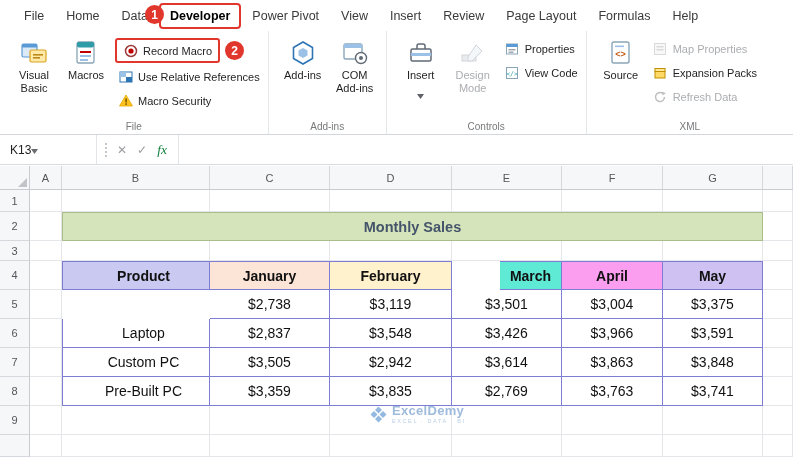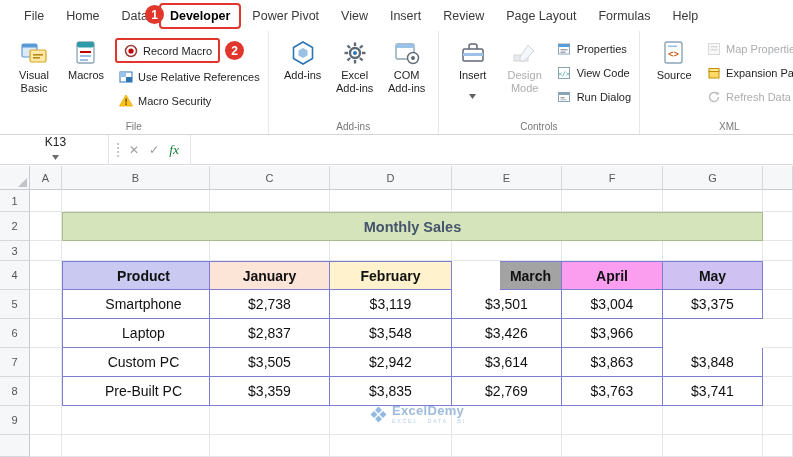--- a/index.html
+++ b/index.html
@@ -25,21 +25,21 @@
   .icon{display:flex;align-items:center;justify-content:center;height:28px;}
   .sicon{display:flex;align-items:center;justify-content:center;width:15px;}
   .smalls{display:flex;flex-direction:column;gap:3px;margin-left:3px;margin-top:2px;}
   .smallrow{display:flex;align-items:center;gap:5px;}
   .smallbtn{display:flex;align-items:center;gap:5px;font-size:11px;color:#1f1f1f;height:21px;padding:0 3px;white-space:nowrap;}
   .smallbtn.disabled{color:#ABADB0;}
   .redbox{border:2px solid var(--annotRed);border-radius:3px;padding:0 3px;}
   .chev{margin-top:1px;display:block;}
   
   .formula-row{position:absolute;top:135px;left:0;width:100%;height:30px;border-bottom:1px solid #D9DBDE;display:flex;align-items:stretch;background:#fff;}
-  .namebox{width:109px;display:flex;align-items:center;padding:0 7px 0 10px;border-right:1px solid #E2E4E7;font-size:12px;color:#222;flex-direction:column;}
+  .namebox{width:97px;display:flex;align-items:center;padding:0 7px 0 10px;border-right:1px solid #E2E4E7;font-size:12px;color:#222;}
   .grip{border-left:2px dotted #C6C8CB;height:14px;align-self:center;margin:0 5px 0 8px;}
   .fbtn{width:20px;display:flex;align-items:center;justify-content:center;color:#9B9DA0;font-size:12px;}
   .fx{font-family:"Liberation Serif",serif;font-style:italic;color:#15803d;font-size:13.5px;}
   .finput{flex:1;border-left:1px solid #E2E4E7;margin-left:6px;padding:0 8px;display:flex;align-items:center;font-size:12px;color:#222;}
   
   .sheet{position:absolute;top:166px;left:0;width:100%;height:291px;overflow:hidden;background:#fff;}
   .grid{display:grid;width:100%;height:100%;grid-template-columns:30px 32px 148px 120px 122px 110px 101px 100px 1fr;grid-template-rows:24px 22px 29px 20px 29px 29px 29px 29px 29px 29px 1fr;}
   .colh,.rowh,.corner{background:#F6F7F9;color:#54565B;font-size:11px;display:flex;align-items:center;justify-content:center;}
   .colh{border-right:1px solid #D5D8DC;border-bottom:1px solid #C8CBD0;}
   .rowh{border-bottom:1px solid #D5D8DC;border-right:1px solid #C8CBD0;}
@@ -147,39 +147,20 @@
         <span class="icon">
           <svg width="26" height="26" viewBox="0 0 26 26">
               <polygon points="13,2 22.5,7.5 22.5,18.5 13,24 3.5,18.5 3.5,7.5" fill="none" stroke="#2E75B6" stroke-width="1.6"></polygon>
               <polygon points="13,8 17.5,10.6 17.5,15.4 13,18 8.5,15.4 8.5,10.6" fill="#9BC2E6"></polygon>
             </svg>
         </span>
         <span class="blabel">Add-ins</span>
       </div>
       <div class="bigbtn">
         <span class="icon">
-          <svg width="26" height="26" viewBox="0 0 26 26">
-              <circle cx="13" cy="13" r="5" fill="#fff" stroke="#606a75" stroke-width="2.4"></circle>
-              <g stroke="#606a75" stroke-width="2.4">
-                <line x1="13" y1="2.5" x2="13" y2="6"></line>
-                <line x1="13" y1="20" x2="13" y2="23.5"></line>
-                <line x1="2.5" y1="13" x2="6" y2="13"></line>
-                <line x1="20" y1="13" x2="23.5" y2="13"></line>
-                <line x1="5.5" y1="5.5" x2="8" y2="8"></line>
-                <line x1="18" y1="18" x2="20.5" y2="20.5"></line>
-                <line x1="18" y1="8" x2="20.5" y2="5.5"></line>
-                <line x1="5.5" y1="20.5" x2="8" y2="18"></line>
-              </g>
-              <circle cx="13" cy="13" r="2" fill="#2E75B6"></circle>
-            </svg>
-        </span>
-        <span class="blabel">Excel Add-ins</span>
-      </div>
-      <div class="bigbtn">
-        <span class="icon">
           <svg width="26" height="26">
               <rect x="2" y="4" width="18" height="15" rx="1.5" fill="#fff" stroke="#8AA5B8" stroke-width="1.4"></rect>
               <rect x="2" y="4" width="18" height="4" fill="#9BC2E6"></rect>
               <circle cx="19" cy="18" r="5.5" fill="#fff" stroke="#606a75" stroke-width="1.4"></circle>
               <circle cx="19" cy="18" r="2" fill="#606a75"></circle>
             </svg>
         </span>
         <span class="blabel">COM Add-ins</span>
       </div>
       <div class="rgroup-label">Add-ins</div>
@@ -221,31 +202,20 @@
           <span>Properties</span>
         </div>
         <div class="smallbtn">
           <span class="sicon">
             <svg width="14" height="14">
                 <rect x="1.5" y="1.5" width="11" height="11" fill="#fff" stroke="#8AA5B8"></rect>
                 <text x="7" y="9.5" font-size="6.5" text-anchor="middle" fill="#2E9BA6" font-family="DejaVu Sans Mono, monospace">&lt;/&gt;</text>
               </svg>
           </span>
           <span>View Code</span>
-        </div>
-        <div class="smallbtn">
-          <span class="sicon">
-            <svg width="14" height="14">
-                <rect x="1.5" y="2.5" width="11" height="9" fill="#fff" stroke="#8AA5B8"></rect>
-                <rect x="1.5" y="2.5" width="11" height="2.5" fill="#8AA5B8"></rect>
-                <rect x="3.5" y="7" width="4" height="1.4" fill="#9aa4ae"></rect>
-                <rect x="3.5" y="9" width="6" height="1.4" fill="#c2cad1"></rect>
-              </svg>
-          </span>
-          <span>Run Dialog</span>
         </div>
       </div>
       <div class="rgroup-label">Controls</div>
     </div>
 
     <div class="rgroup g-xml">
       <div class="bigbtn">
         <span class="icon">
           <svg width="24" height="26">
               <rect x="3" y="2" width="17" height="21" rx="2" fill="#fff" stroke="#8AA5B8" stroke-width="1.4"></rect>
@@ -336,40 +306,40 @@
         <div class="cell" style="grid-area: 4 / 5;"></div>
         <div class="cell" style="grid-area: 4 / 6;"></div>
         <div class="cell" style="grid-area: 4 / 7;"></div>
         <div class="cell" style="grid-area: 4 / 8;"></div>
         <div class="cell" style="grid-area: 4 / 9;"></div>
         <div class="rowh" style="grid-area: 5 / 1;">4</div>
         <div class="cell" style="grid-area: 5 / 2;"></div>
         <div class="tcell thead ttop tfirst" style="background: rgb(201, 201, 241); grid-area: 5 / 3;">Product</div>
         <div class="tcell thead ttop" style="background: rgb(252, 228, 214); grid-area: 5 / 4;">January</div>
         <div class="tcell thead ttop" style="background: rgb(255, 242, 204); grid-area: 5 / 5;">February</div>
-        <div class="tcell thead ttop" style="background: #a3a3a3; grid-area: 5 / 6; margin-left: 48px;">March</div>
+        <div class="tcell thead ttop" style="background: #5eead4; grid-area: 5 / 6; margin-left: 48px;">March</div>
         <div class="tcell thead ttop" style="background: rgb(251, 158, 240); grid-area: 5 / 7;">April</div>
         <div class="tcell thead ttop" style="background: rgb(207, 194, 242); grid-area: 5 / 8;">May</div>
         <div class="cell" style="grid-area: 5 / 9;"></div>
         <div class="rowh" style="grid-area: 6 / 1;">5</div>
         <div class="cell" style="grid-area: 6 / 2;"></div>
-        <div class="tcell tfirst" style="grid-area: 6 / 3;">Smartphone</div>
         <div class="tcell" style="grid-area: 6 / 4;">$2,738</div>
         <div class="tcell" style="grid-area: 6 / 5;">$3,119</div>
         <div class="tcell" style="grid-area: 6 / 6;">$3,501</div>
         <div class="tcell" style="grid-area: 6 / 7;">$3,004</div>
         <div class="tcell" style="grid-area: 6 / 8;">$3,375</div>
         <div class="cell" style="grid-area: 6 / 9;"></div>
         <div class="rowh" style="grid-area: 7 / 1;">6</div>
         <div class="cell" style="grid-area: 7 / 2;"></div>
         <div class="tcell tfirst" style="grid-area: 7 / 3;">Laptop</div>
         <div class="tcell" style="grid-area: 7 / 4;">$2,837</div>
         <div class="tcell" style="grid-area: 7 / 5;">$3,548</div>
         <div class="tcell" style="grid-area: 7 / 6;">$3,426</div>
         <div class="tcell" style="grid-area: 7 / 7;">$3,966</div>
+        <div class="tcell" style="grid-area: 7 / 8;">$3,591</div>
         <div class="cell" style="grid-area: 7 / 9;"></div>
         <div class="rowh" style="grid-area: 8 / 1;">7</div>
         <div class="cell" style="grid-area: 8 / 2;"></div>
         <div class="tcell tfirst" style="grid-area: 8 / 3;">Custom PC</div>
         <div class="tcell" style="grid-area: 8 / 4;">$3,505</div>
         <div class="tcell" style="grid-area: 8 / 5;">$2,942</div>
         <div class="tcell" style="grid-area: 8 / 6;">$3,614</div>
         <div class="tcell" style="grid-area: 8 / 7;">$3,863</div>
         <div class="tcell" style="grid-area: 8 / 8;">$3,848</div>
         <div class="cell" style="grid-area: 8 / 9;"></div>

